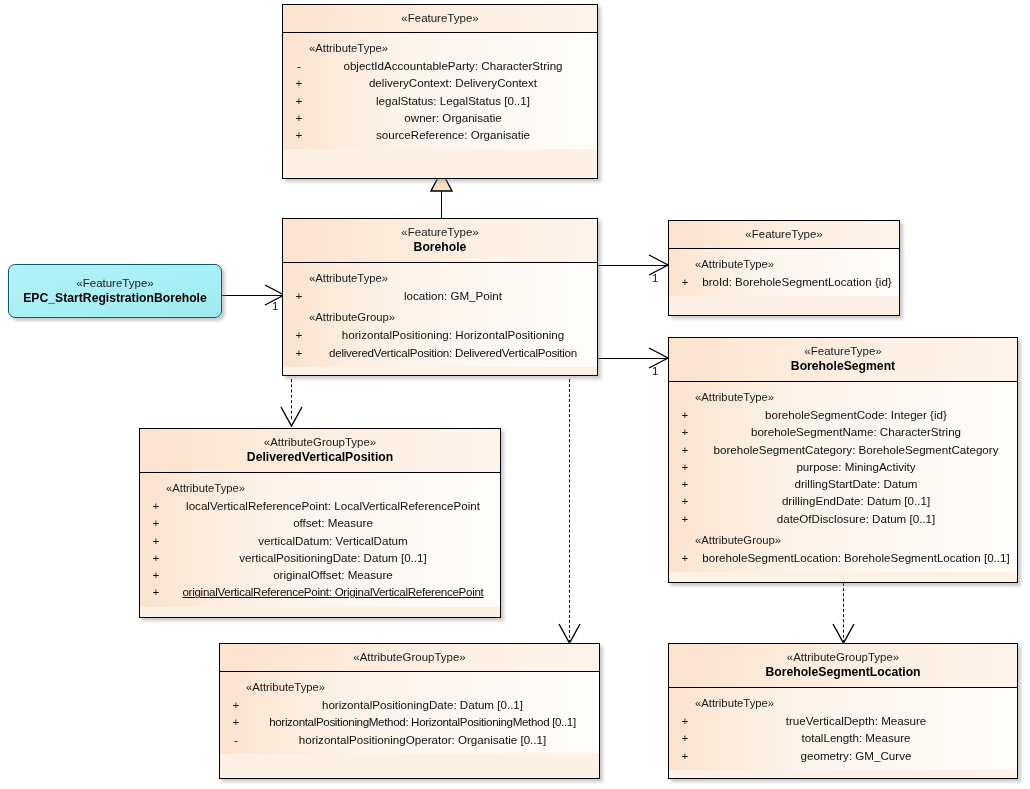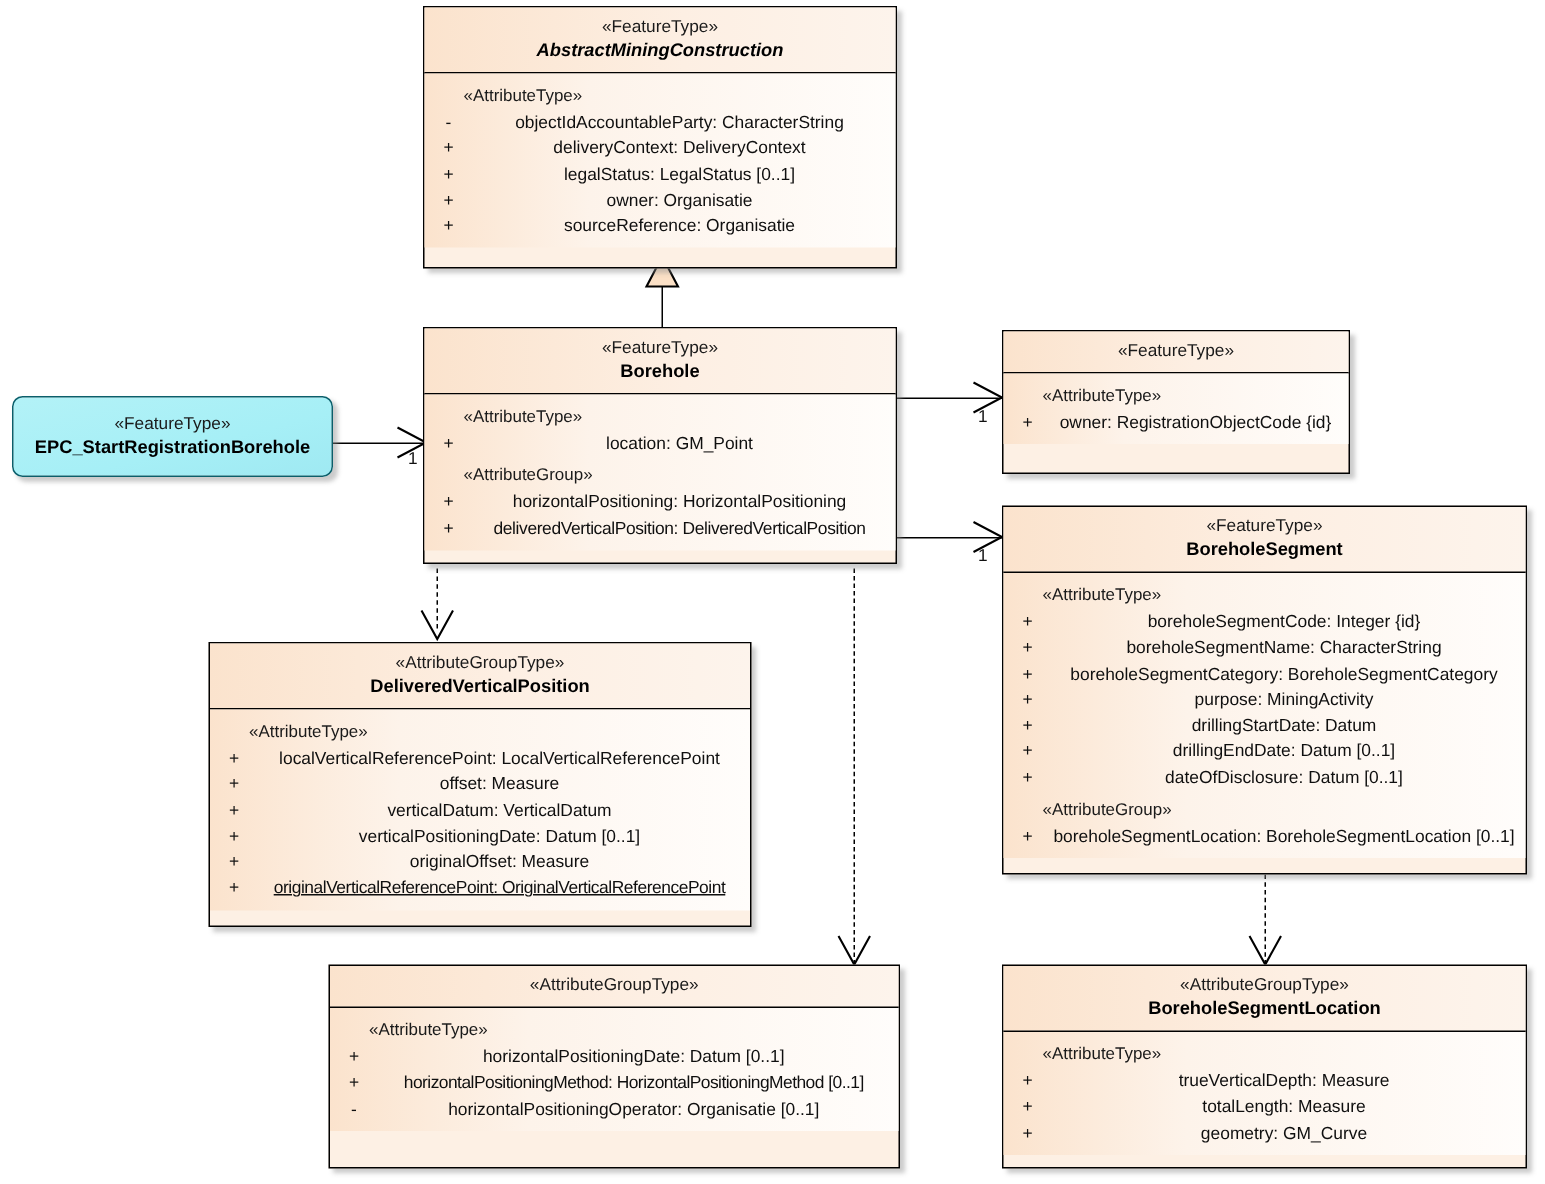--- a/index.html
+++ b/index.html
@@ -168,21 +168,20 @@
   <div class="conn">
     <div class="ln-v-dash" style="left:843px; top:583px; height:60px;"></div>
     <svg class="arrow" style="left:832px; top:623px;" width="24" height="22">
       <polyline points="1,1 11.5,20 22,1" fill="none" stroke="#000000" stroke-width="1.4"></polyline>
     </svg>
   </div>
 
   <div class="uml-class" style="left:282px; top:4px; width:316px; height:175px;">
     <div class="hdr">
       <div class="stereo">«FeatureType»</div>
-      <div class="cname abstract">AbstractMiningConstruction</div>
     </div>
     <div class="body">
       <div class="grp-stereo">«AttributeType»</div>
       <div class="attr-row">
         <span class="vis">-</span>
         <span class="txt">objectIdAccountableParty: CharacterString</span>
       </div>
       <div class="attr-row">
         <span class="vis">+</span>
         <span class="txt">deliveryContext: DeliveryContext</span>
@@ -226,21 +225,21 @@
   </div>
 
   <div class="uml-class" style="left:668px; top:220px; width:232px; height:96px;">
     <div class="hdr">
       <div class="stereo">«FeatureType»</div>
     </div>
     <div class="body">
       <div class="grp-stereo">«AttributeType»</div>
       <div class="attr-row">
         <span class="vis">+</span>
-        <span class="txt">owner: RegistrationObjectCode {id}</span>
+        <span class="txt">broId: BoreholeSegmentLocation {id}</span>
       </div>
     </div>
   </div>
 
   <div class="uml-class" style="left:668px; top:337px; width:350px; height:246px;">
     <div class="hdr">
       <div class="stereo">«FeatureType»</div>
       <div class="cname">BoreholeSegment</div>
     </div>
     <div class="body">

